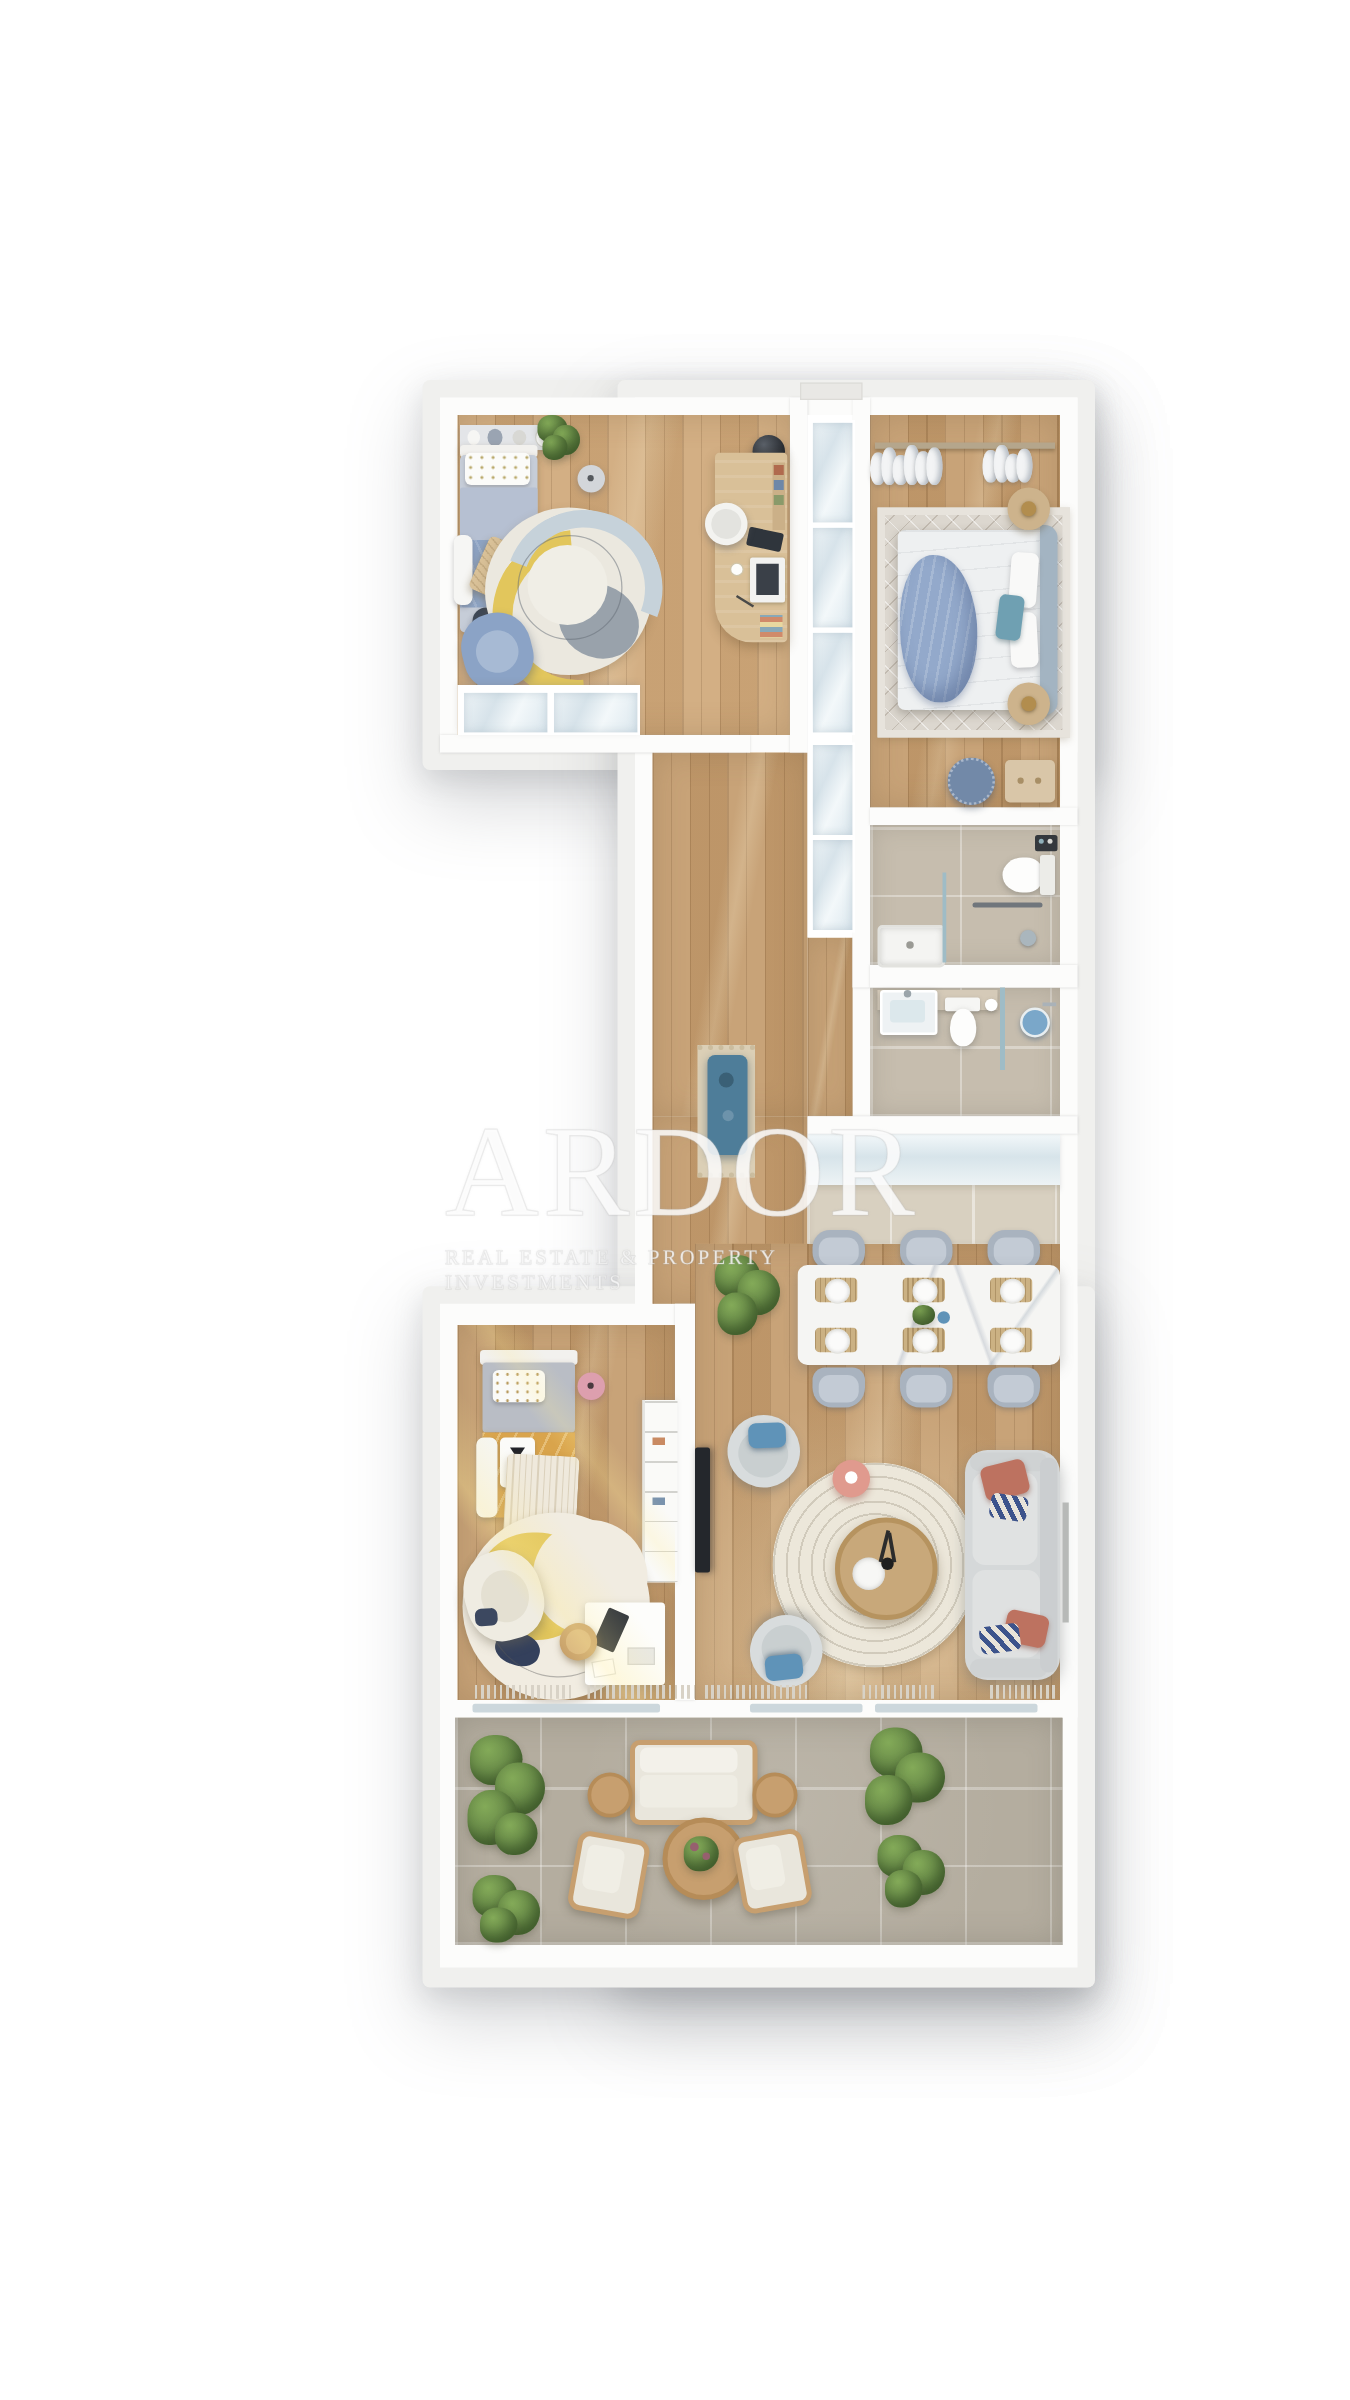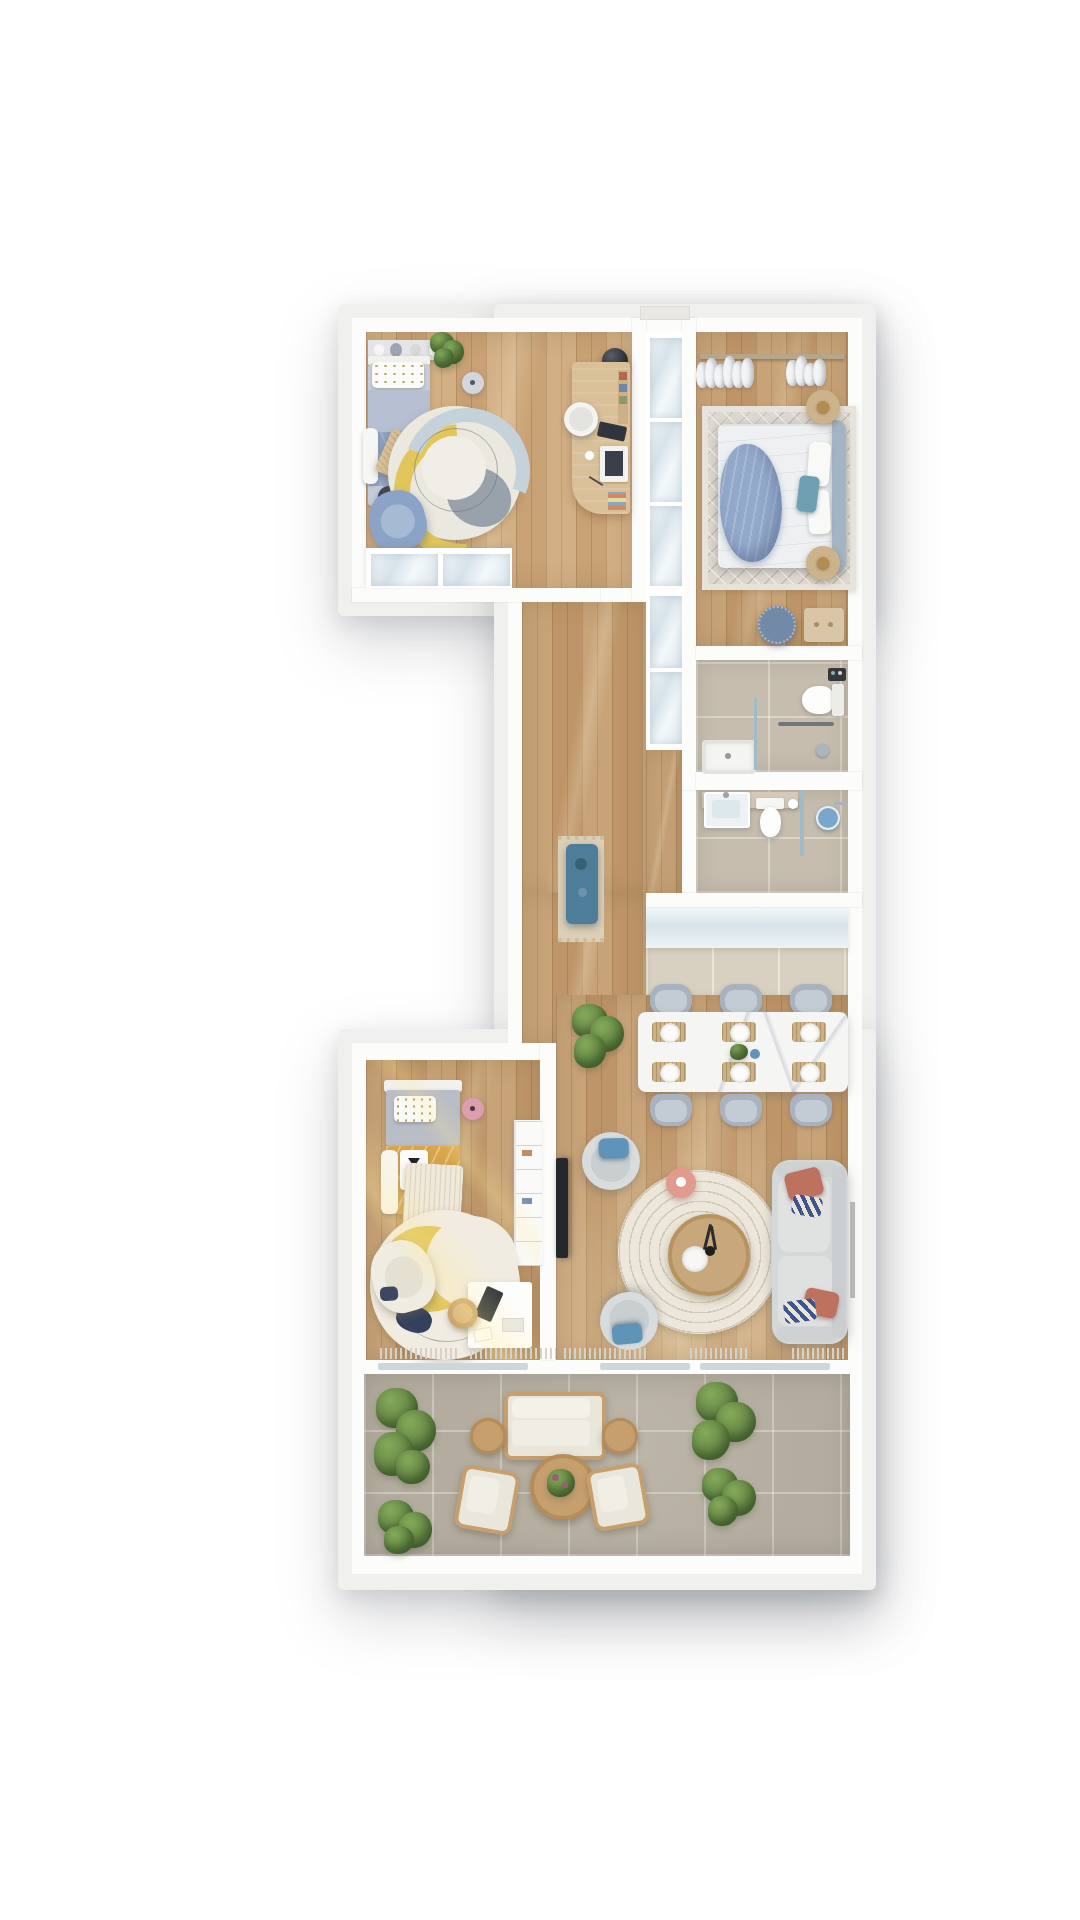--- a/index.html
+++ b/index.html
@@ -414,14 +414,18 @@
       <div class="bushblob" style="left:24px;top:20px;width:40px;height:40px"></div>
       <div class="bushblob" style="left:0;top:38px;width:38px;height:40px"></div>
     </div>
     <div class="abs" style="left:336px;top:88px;width:58px;height:66px">
       <div class="bushblob" style="left:2px;top:6px;width:36px;height:34px"></div>
       <div class="bushblob" style="left:22px;top:18px;width:34px;height:36px"></div>
       <div class="bushblob" style="left:8px;top:34px;width:30px;height:30px"></div>
     </div>
   </div>
 
+  <div class="abs z6 wm" style="left:356px;top:886px;width:380px;pointer-events:none">
+    <div class="wm-title">ARDOR</div>
+    <div class="wm-sub">REAL ESTATE &amp; PROPERTY INVESTMENTS</div>
+  </div>
 
 </div>
 
 </body></html>

